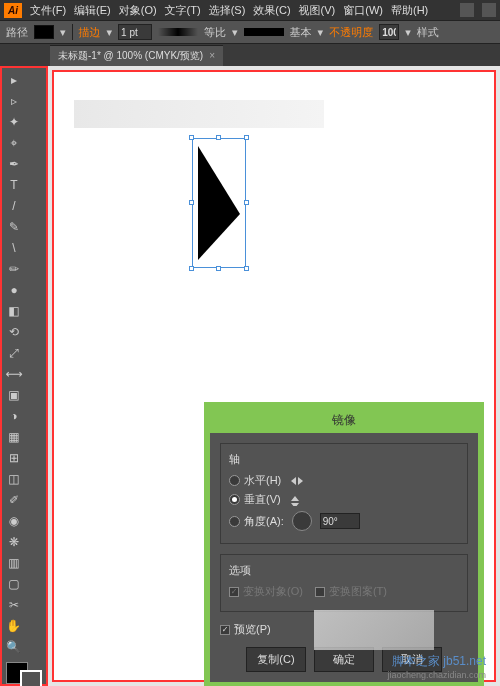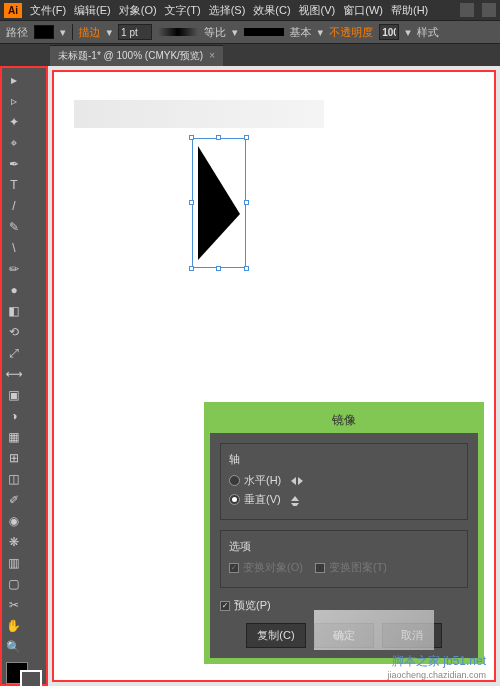--- a/index.html
+++ b/index.html
@@ -1,19 +1,19 @@
 <!DOCTYPE html>
 <html><head>
 <meta charset="utf-8">
 <style>
 * { margin: 0; padding: 0; box-sizing: border-box; font-family: sans-serif; }
 body { background: #333; width: 500px; height: 686px; overflow: hidden; font-size: 11px; color: #ccc; }
 
 .menubar { background: #333; height: 20px; display: flex; align-items: center; padding: 0 4px; gap: 8px; }
-.ai-logo { background: #ff7c00; color: #2a0800; font-weight: bold; padding: 2px 4px; font-size: 10px; }
+.ai-logo { background: #ff7c00; color: #2a0800; font-weight: bold; padding: 2px 4px; font-size: 10px; font-style: italic; }
 .menu-item { color: #ddd; font-size: 11px; cursor: pointer; }
 .menubar-icons { margin-left: auto; display: flex; gap: 8px; }
 .menubar-icon { width: 14px; height: 14px; background: #555; }
 
 .optionsbar { background: #535353; height: 24px; display: flex; align-items: center; padding: 0 6px; gap: 6px; border-top: 1px solid #222; border-bottom: 1px solid #222; }
 .opt-label { color: #ccc; font-size: 11px; }
 .swatch { width: 20px; height: 14px; border: 1px solid #111; }
 .swatch.black { background: #000; }
 .opt-input { background: #3a3a3a; color: #ddd; border: 1px solid #222; height: 16px; font-size: 10px; padding: 0 2px; }
 .opt-orange { color: #ff7c00; font-size: 11px; }
@@ -176,20 +176,26 @@
                   <path d="M2,6 L7,2 L7,10 Z M9,2 L14,6 L9,10 Z" fill="#ccc"></path>
                 </svg>
             </div>
             <div class="radio-row">
               <span class="radio checked"></span>
               <span>垂直(V)</span>
               <svg class="flip-icon">
                   <path d="M6,2 L2,7 L10,7 Z M2,9 L6,14 L10,9 Z" fill="#ccc"></path>
                 </svg>
             </div>
+            <div class="radio-row">
+              <span class="radio"></span>
+              <span>角度(A):</span>
+              <span class="angle-dial"></span>
+              <input class="angle-input" value="90°" style="">
+            </div>
           </div>
           <div class="group">
             <div class="group-title">选项</div>
             <div class="cb-row">
               <span class="cb disabled">✓</span>
               <span class="disabled">变换对象(O)</span>
               <span class="cb disabled" style="margin-left:8px"></span>
               <span class="disabled">变换图案(T)</span>
             </div>
           </div>

